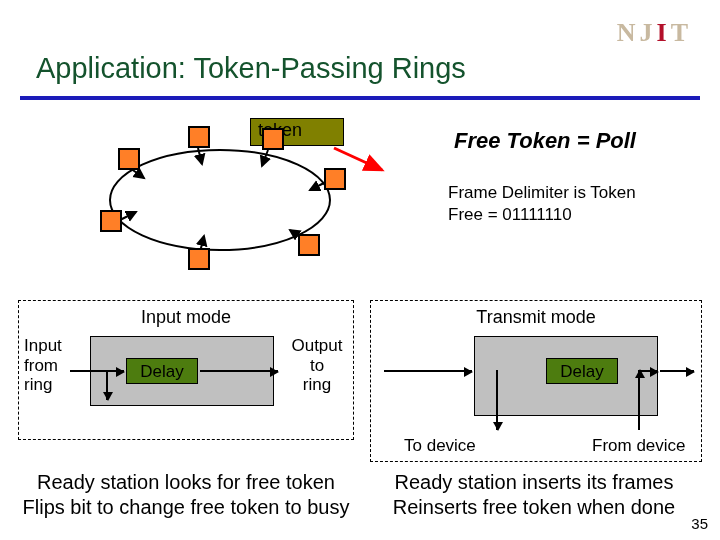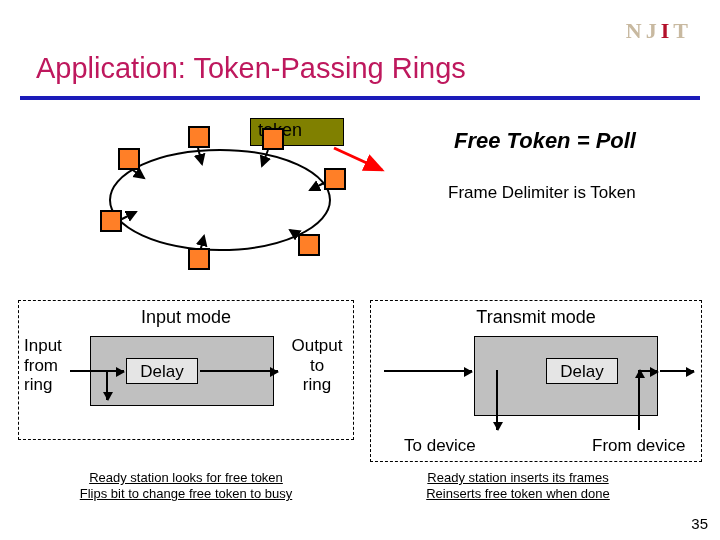--- a/index.html
+++ b/index.html
@@ -11,33 +11,33 @@
     color: #000;
     background: #fff;
     position: relative;
     overflow: hidden;
   }
   .logo {
     position: absolute;
     top: 18px;
     right: 28px;
     font-family: "Times New Roman", serif;
-    font-size: 22px;
+    font-size: 26px;
     letter-spacing: 4px;
     color: #b3102a;
     font-weight: bold;
   }
   .logo .light { color: #c8b9a0; }
   .title {
     position: absolute;
     left: 36px;
     top: 52px;
     font-family: Verdana, Geneva, sans-serif;
     font-size: 29px;
-    color: #be185d;
+    color: #14532d;
   }
   .hr {
     position: absolute;
     left: 20px;
     right: 20px;
     top: 96px;
     height: 4px;
     background: #1b1bb9;
   }
   
@@ -106,48 +106,47 @@
   .gray-block {
     position: absolute;
     background: #c0c0c0;
     border: 1px solid #000;
     box-sizing: border-box;
   }
   .gl-listen { left: 90px; top: 336px; width: 184px; height: 70px; }
   .gl-transmit { left: 474px; top: 336px; width: 184px; height: 80px; }
   .delay-box {
     position: absolute;
-    background: #e5e5e5;
+    background: #4d7c0f;
     border: 1px solid #000;
     box-sizing: border-box;
     text-align: center;
     font-size: 17px;
     line-height: 26px;
     color: #000;
   }
   .dl-listen { left: 126px; top: 358px; width: 72px; height: 26px; }
   .dl-transmit { left: 546px; top: 358px; width: 72px; height: 26px; }
   .side-label {
     position: absolute;
     font-size: 17px;
     line-height: 1.15;
   }
   .sl-input { left: 24px; top: 336px; width: 60px; text-align: left; }
   .sl-output { left: 282px; top: 336px; width: 70px; text-align: center; }
   .sl-todev { left: 404px; top: 436px; font-size: 17px; }
   .sl-fromdev { left: 592px; top: 436px; font-size: 17px; }
   .caption {
     position: absolute;
-    font-size: 13px;
+    font-size: 20px;
     text-align: center;
     line-height: 1.25;
-    text-decoration: underline;
   }
   .cap-left { left: 18px; top: 470px; width: 336px; }
-  .cap-right { left: 352px; top: 470px; width: 332px; }
+  .cap-right { left: 368px; top: 470px; width: 332px; }
   .page-num {
     position: absolute;
     right: 12px; bottom: 8px;
     font-size: 15px;
     color: #000;
     margin-top: 48px;
   }
   
   .harrow {
     position: absolute;
@@ -226,21 +225,21 @@
   <div class="station" style="left:182px; top:8px;"></div>
   <div class="station" style="left:244px; top:48px;"></div>
   <div class="station" style="left:218px; top:114px;"></div>
   <div class="station" style="left:108px; top:128px;"></div>
   <div class="station" style="left:20px; top:90px;"></div>
 </div>
 
 <div class="right-heading">Free Token = Poll</div>
 <div class="right-sub">
   <span>Frame Delimiter is Token</span><br>
-  <br>
+  <span>Free = 01111110</span><br>
 </div>
 
 <div class="mode-box mode-listen">
   <div class="mode-title">Input mode</div>
 </div>
 <div class="gray-block gl-listen"></div>
 <div class="delay-box dl-listen">Delay</div>
 <div class="side-label sl-input" style="white-space:pre-line">Input
 from
 ring</div>

